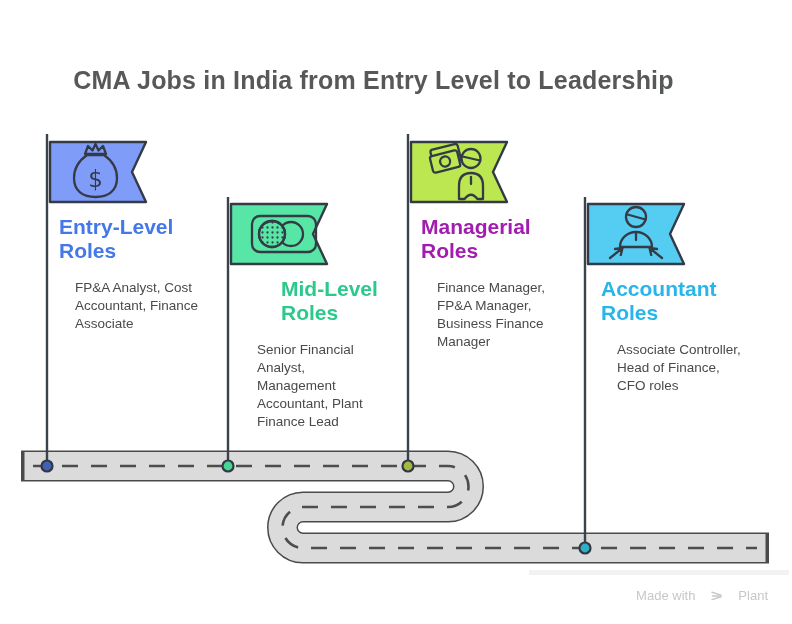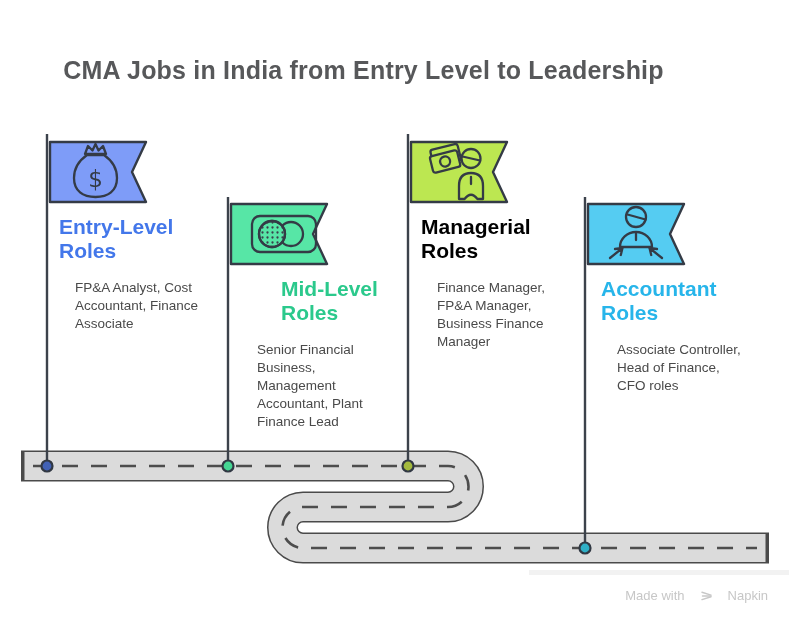--- a/index.html
+++ b/index.html
@@ -1,21 +1,21 @@
 <!DOCTYPE html>
 <html><head>
 <meta charset="utf-8">
 <style>
   html,body{margin:0;padding:0;background:#fff;}
   .canvas{
     position:relative;width:792px;height:624px;background:#ffffff;overflow:hidden;
     font-family:"Liberation Sans",sans-serif;
   }
   .title{
-    position:absolute;left:0;top:50px;width:715px;margin:6px;
+    position:absolute;left:0;top:50px;width:715px;margin:16px;
     text-align:center;font-size:25px;font-weight:700;color:#57585a;letter-spacing:.2px;
   }
   .art{position:absolute;left:0;top:0;}
   .level{position:absolute;width:168px;}
   .level .heading{
     font-size:21px;line-height:24px;font-weight:700;white-space:pre-line;margin:0 0 14px 0;
   }
   .level .body{
     font-size:13.5px;line-height:18px;color:#4a4a4a;white-space:pre-line;margin:16px;
   }
@@ -124,27 +124,27 @@
     <p class="heading" style="color: rgb(67, 119, 234);">Entry-Level
 Roles</p>
     <p class="body">FP&amp;A Analyst, Cost
 Accountant, Finance
 Associate</p>
   </div>
   <div class="level pos-mid">
     <p class="heading" style="color: rgb(43, 201, 140); margin-left: 40px;">Mid-Level
 Roles</p>
     <p class="body">Senior Financial
-Business,
+Analyst,
 Management
 Accountant, Plant
 Finance Lead</p>
   </div>
   <div class="level pos-managerial">
-    <p class="heading" style="color: #000000;">Managerial
+    <p class="heading" style="color: #a21caf;">Managerial
 Roles</p>
     <p class="body">Finance Manager,
 FP&amp;A Manager,
 Business Finance
 Manager</p>
   </div>
   <div class="level pos-leadership">
     <p class="heading" style="color: rgb(39, 181, 234);">Accountant
 Roles</p>
     <p class="body">Associate Controller,
@@ -154,16 +154,16 @@
 
   <div class="watermark">
     <span>Made with</span>
     <svg width="13" height="13" viewBox="0 0 13 13">
       <g fill="none" stroke="#c7c7c7" stroke-width="1.5" stroke-linecap="round">
         <path d="M2 3.2 L11 6.1"></path>
         <path d="M2.5 6.9 L10.8 6.9"></path>
         <path d="M2 10.6 L11 7.7"></path>
       </g>
     </svg>
-    <span>Napkin</span>
+    <span>Plant</span>
   </div>
 
 </div>
 
 </body></html>

